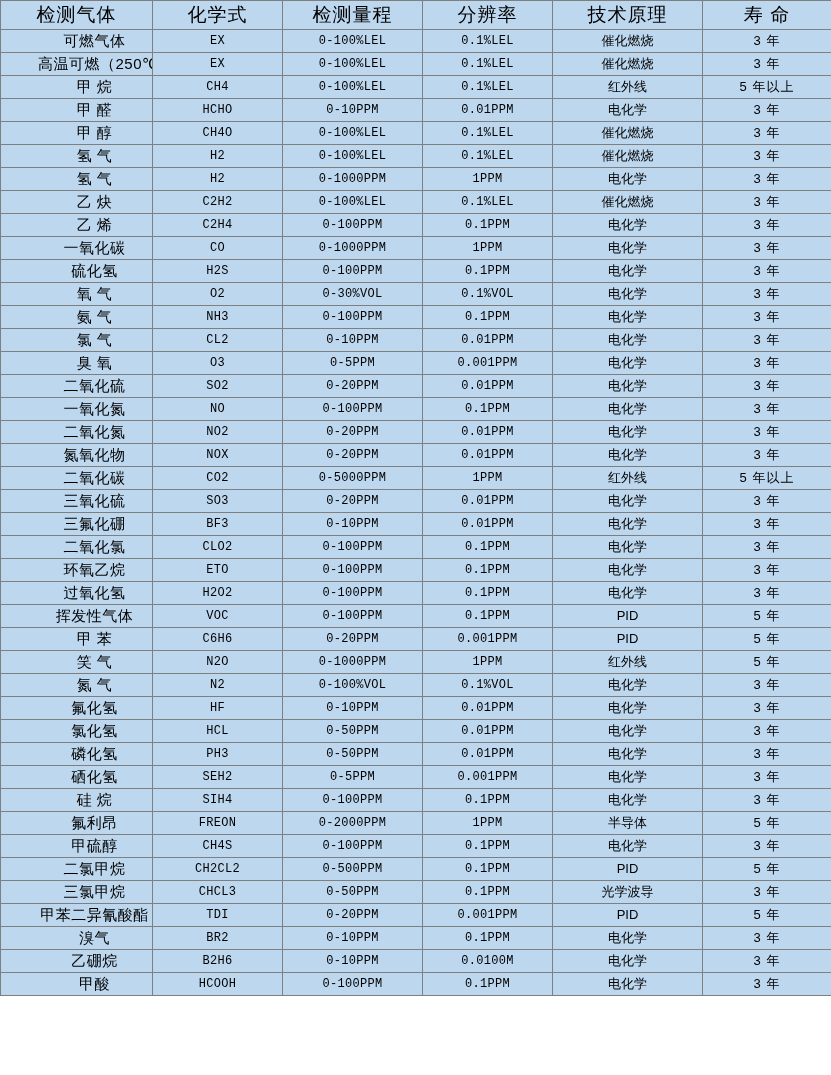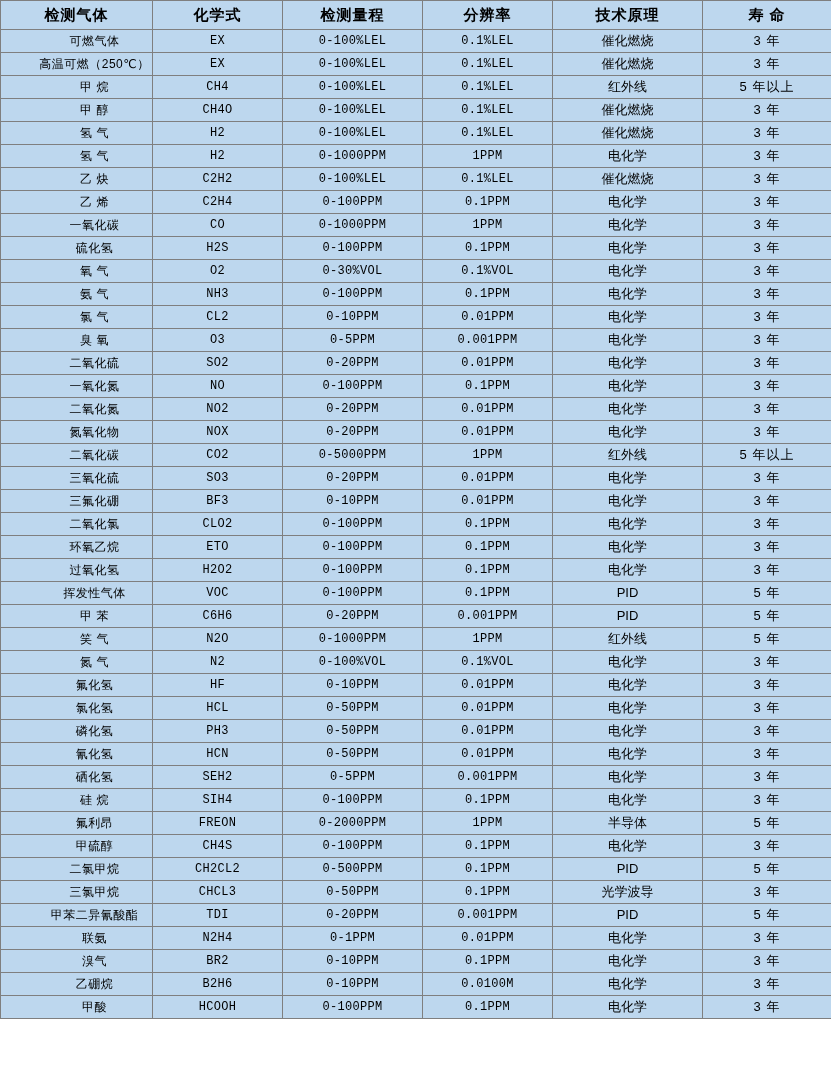--- a/index.html
+++ b/index.html
@@ -28,33 +28,33 @@
     border: 1px solid #7f7f7f;
     text-align: center;
     vertical-align: middle;
     background: #bdd7ee;
     color: #000000;
     white-space: nowrap;
     overflow: hidden;
   }
   #gas-table thead th {
     height: 26px;
-    font-size: 15px;
-    font-weight: bold;
+    font-size: 19px;
+    font-weight: normal;
     letter-spacing: 1px;
     background: #bdd7ee;
   }
   #gas-table tbody td {
     height: 20px;
     line-height: 20px;
     font-size: 13px;
     font-weight: normal;
   }
   #gas-table tbody td.name {
-    font-size: 12px;
+    font-size: 15px;
     letter-spacing: 0.5px;
     padding-left: 37px;
   }
   #gas-table tbody td.formula,
   #gas-table tbody td.range,
   #gas-table tbody td.resolution {
     font-family: "Liberation Mono", "DejaVu Sans Mono", monospace;
     font-size: 12px;
     letter-spacing: 0.3px;
   }
@@ -104,20 +104,28 @@
       </tr>
       <tr>
         <td class="name">甲 烷</td>
         <td class="formula">CH4</td>
         <td class="range">0-100%LEL</td>
         <td class="resolution">0.1%LEL</td>
         <td class="principle">红外线</td>
         <td class="life">5 年以上</td>
       </tr>
       <tr>
+        <td class="name">甲 醛</td>
+        <td class="formula">HCHO</td>
+        <td class="range">0-10PPM</td>
+        <td class="resolution">0.01PPM</td>
+        <td class="principle">电化学</td>
+        <td class="life">3 年</td>
+      </tr>
+      <tr>
         <td class="name">甲 醇</td>
         <td class="formula">CH4O</td>
         <td class="range">0-100%LEL</td>
         <td class="resolution">0.1%LEL</td>
         <td class="principle">催化燃烧</td>
         <td class="life">3 年</td>
       </tr>
       <tr>
         <td class="name">氢 气</td>
         <td class="formula">H2</td>
@@ -328,28 +336,20 @@
       </tr>
       <tr>
         <td class="name">磷化氢</td>
         <td class="formula">PH3</td>
         <td class="range">0-50PPM</td>
         <td class="resolution">0.01PPM</td>
         <td class="principle">电化学</td>
         <td class="life">3 年</td>
       </tr>
       <tr>
-        <td class="name">氰化氢</td>
-        <td class="formula">HCN</td>
-        <td class="range">0-50PPM</td>
-        <td class="resolution">0.01PPM</td>
-        <td class="principle">电化学</td>
-        <td class="life">3 年</td>
-      </tr>
-      <tr>
         <td class="name">硒化氢</td>
         <td class="formula">SEH2</td>
         <td class="range">0-5PPM</td>
         <td class="resolution">0.001PPM</td>
         <td class="principle">电化学</td>
         <td class="life">3 年</td>
       </tr>
       <tr>
         <td class="name">硅 烷</td>
         <td class="formula">SIH4</td>
@@ -392,28 +392,20 @@
       </tr>
       <tr>
         <td class="name">甲苯二异氰酸酯</td>
         <td class="formula">TDI</td>
         <td class="range">0-20PPM</td>
         <td class="resolution">0.001PPM</td>
         <td class="principle">PID</td>
         <td class="life">5 年</td>
       </tr>
       <tr>
-        <td class="name">联氨</td>
-        <td class="formula">N2H4</td>
-        <td class="range">0-1PPM</td>
-        <td class="resolution">0.01PPM</td>
-        <td class="principle">电化学</td>
-        <td class="life">3 年</td>
-      </tr>
-      <tr>
         <td class="name">溴气</td>
         <td class="formula">BR2</td>
         <td class="range">0-10PPM</td>
         <td class="resolution">0.1PPM</td>
         <td class="principle">电化学</td>
         <td class="life">3 年</td>
       </tr>
       <tr>
         <td class="name">乙硼烷</td>
         <td class="formula">B2H6</td>

